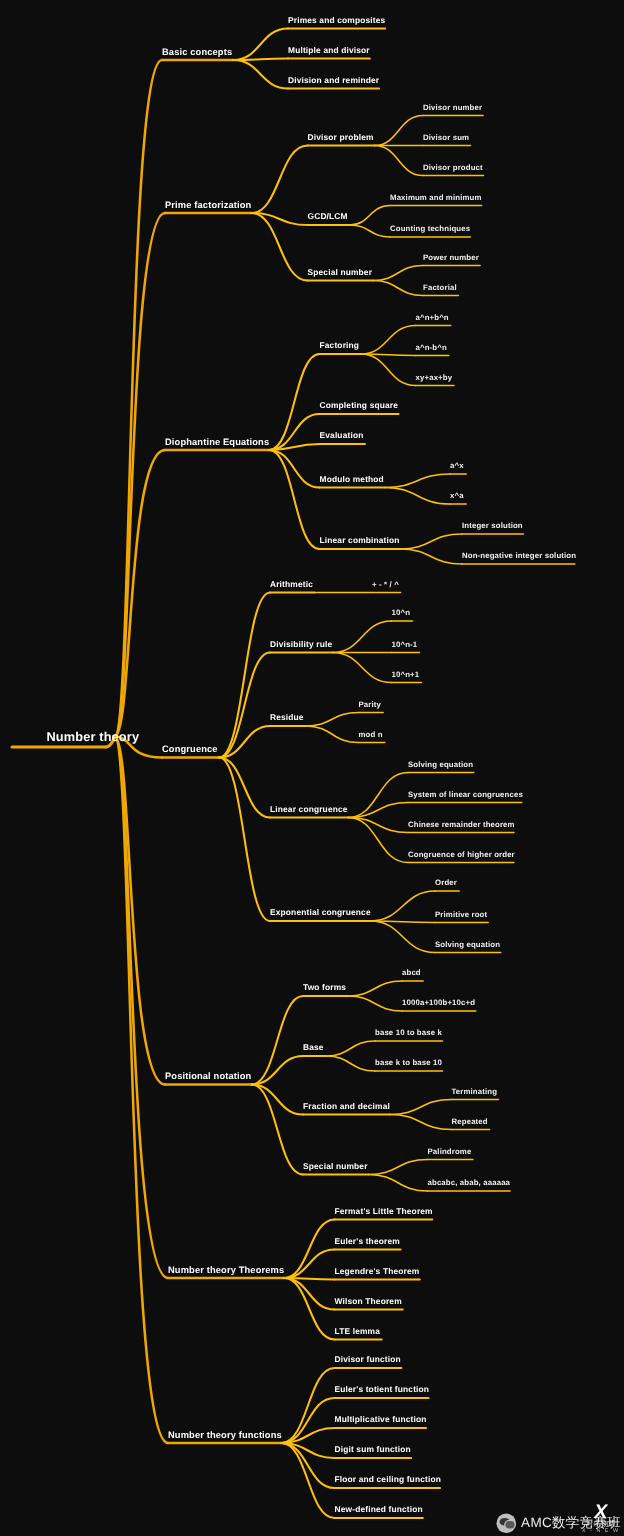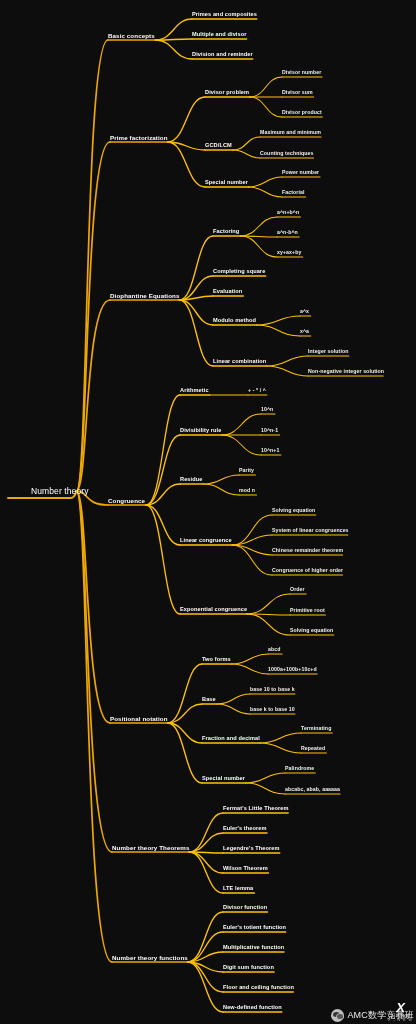--- a/index.html
+++ b/index.html
@@ -25,21 +25,21 @@
   }
   .node-label {
     position: absolute;
     color: #ffffff;
     white-space: nowrap;
     transform: translateY(-50%);
     letter-spacing: 0.1px;
   }
   .lvl-root {
     font-size: 8.5px;
-    font-weight: normal;
+    font-weight: bold;
     padding-left: 23px;
   }
   .lvl-1 {
     font-size: 6.2px;
     font-weight: bold;
   }
   .lvl-2 {
     font-size: 5.6px;
     font-weight: bold;
   }

